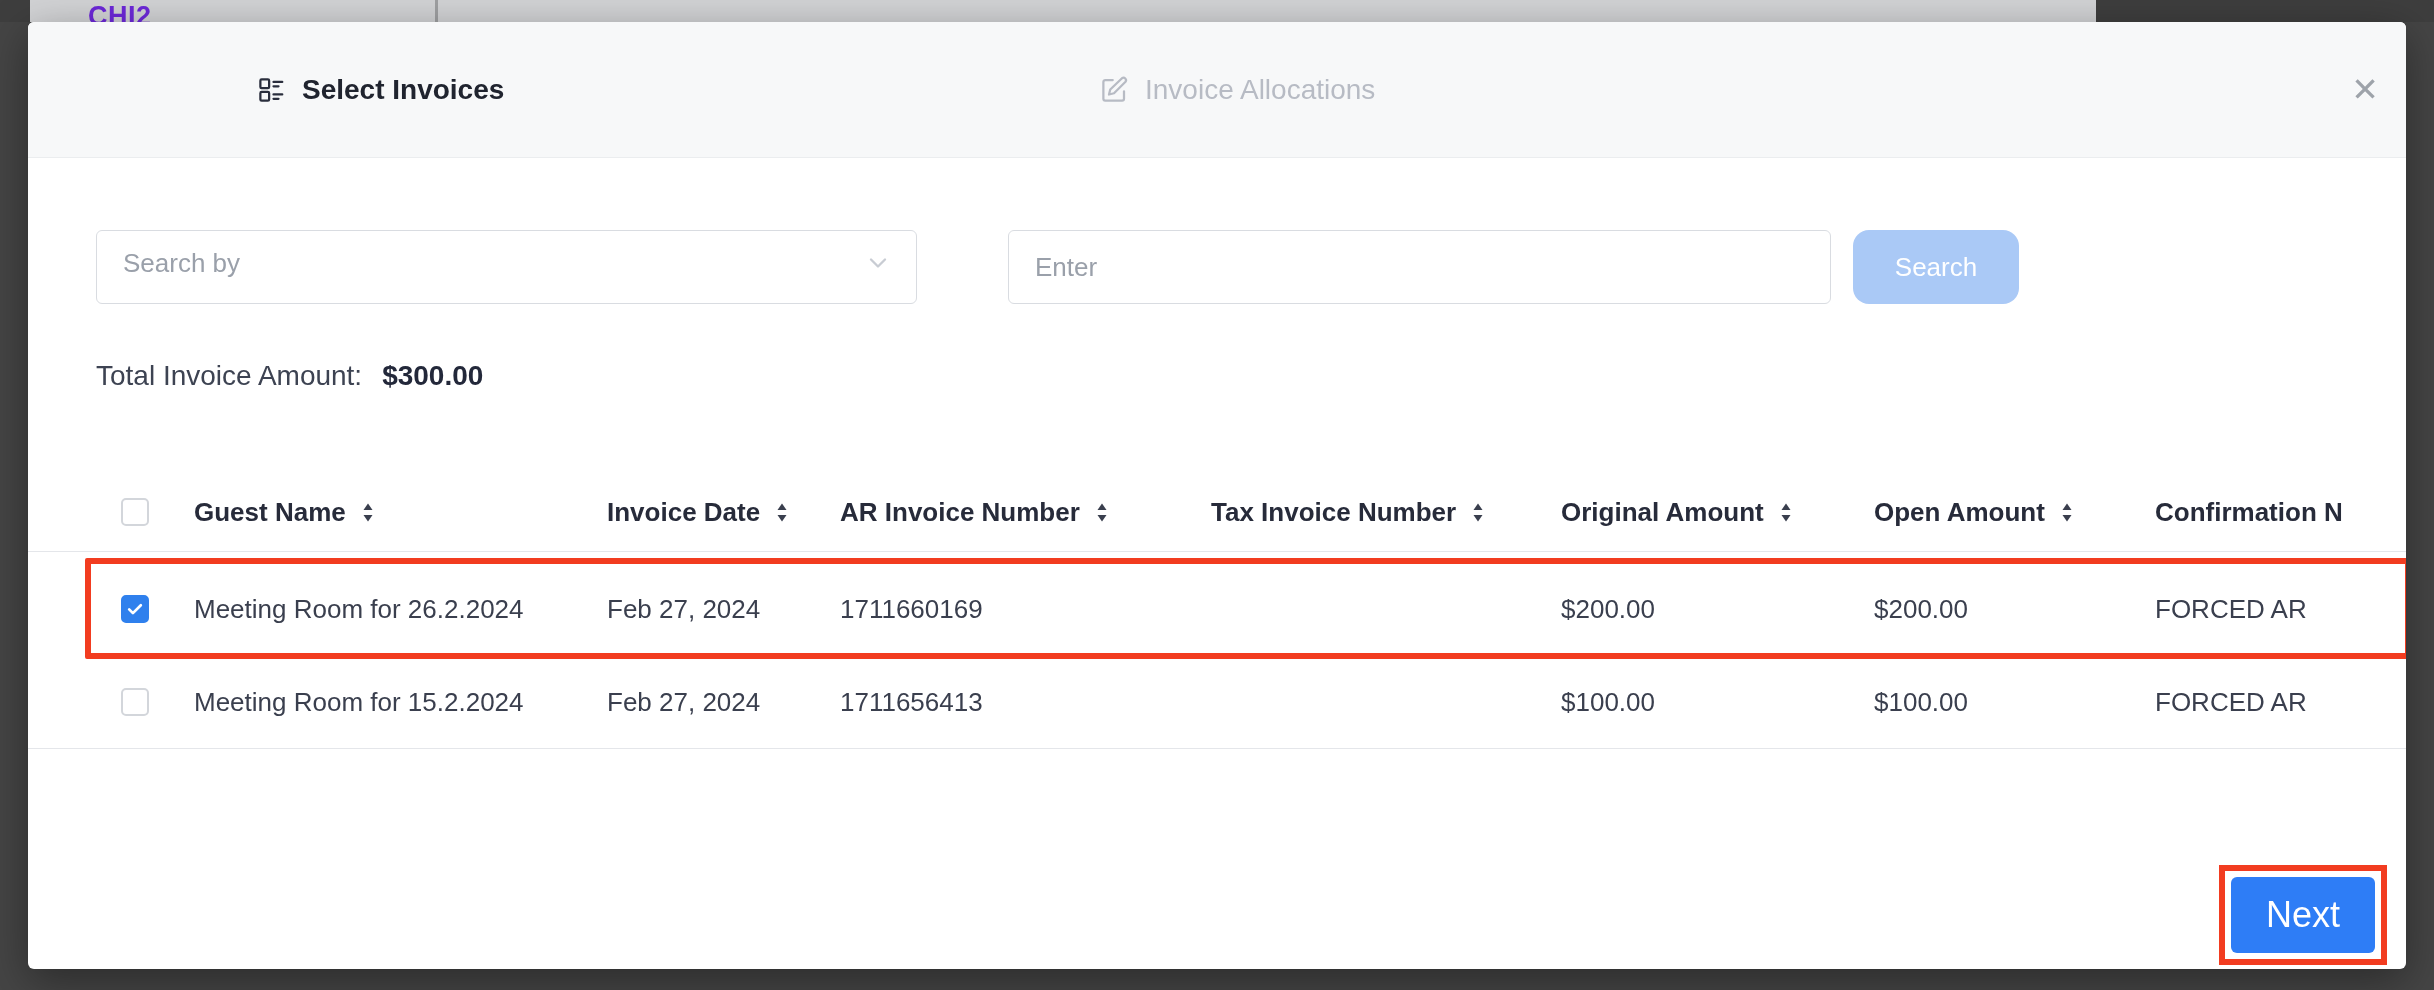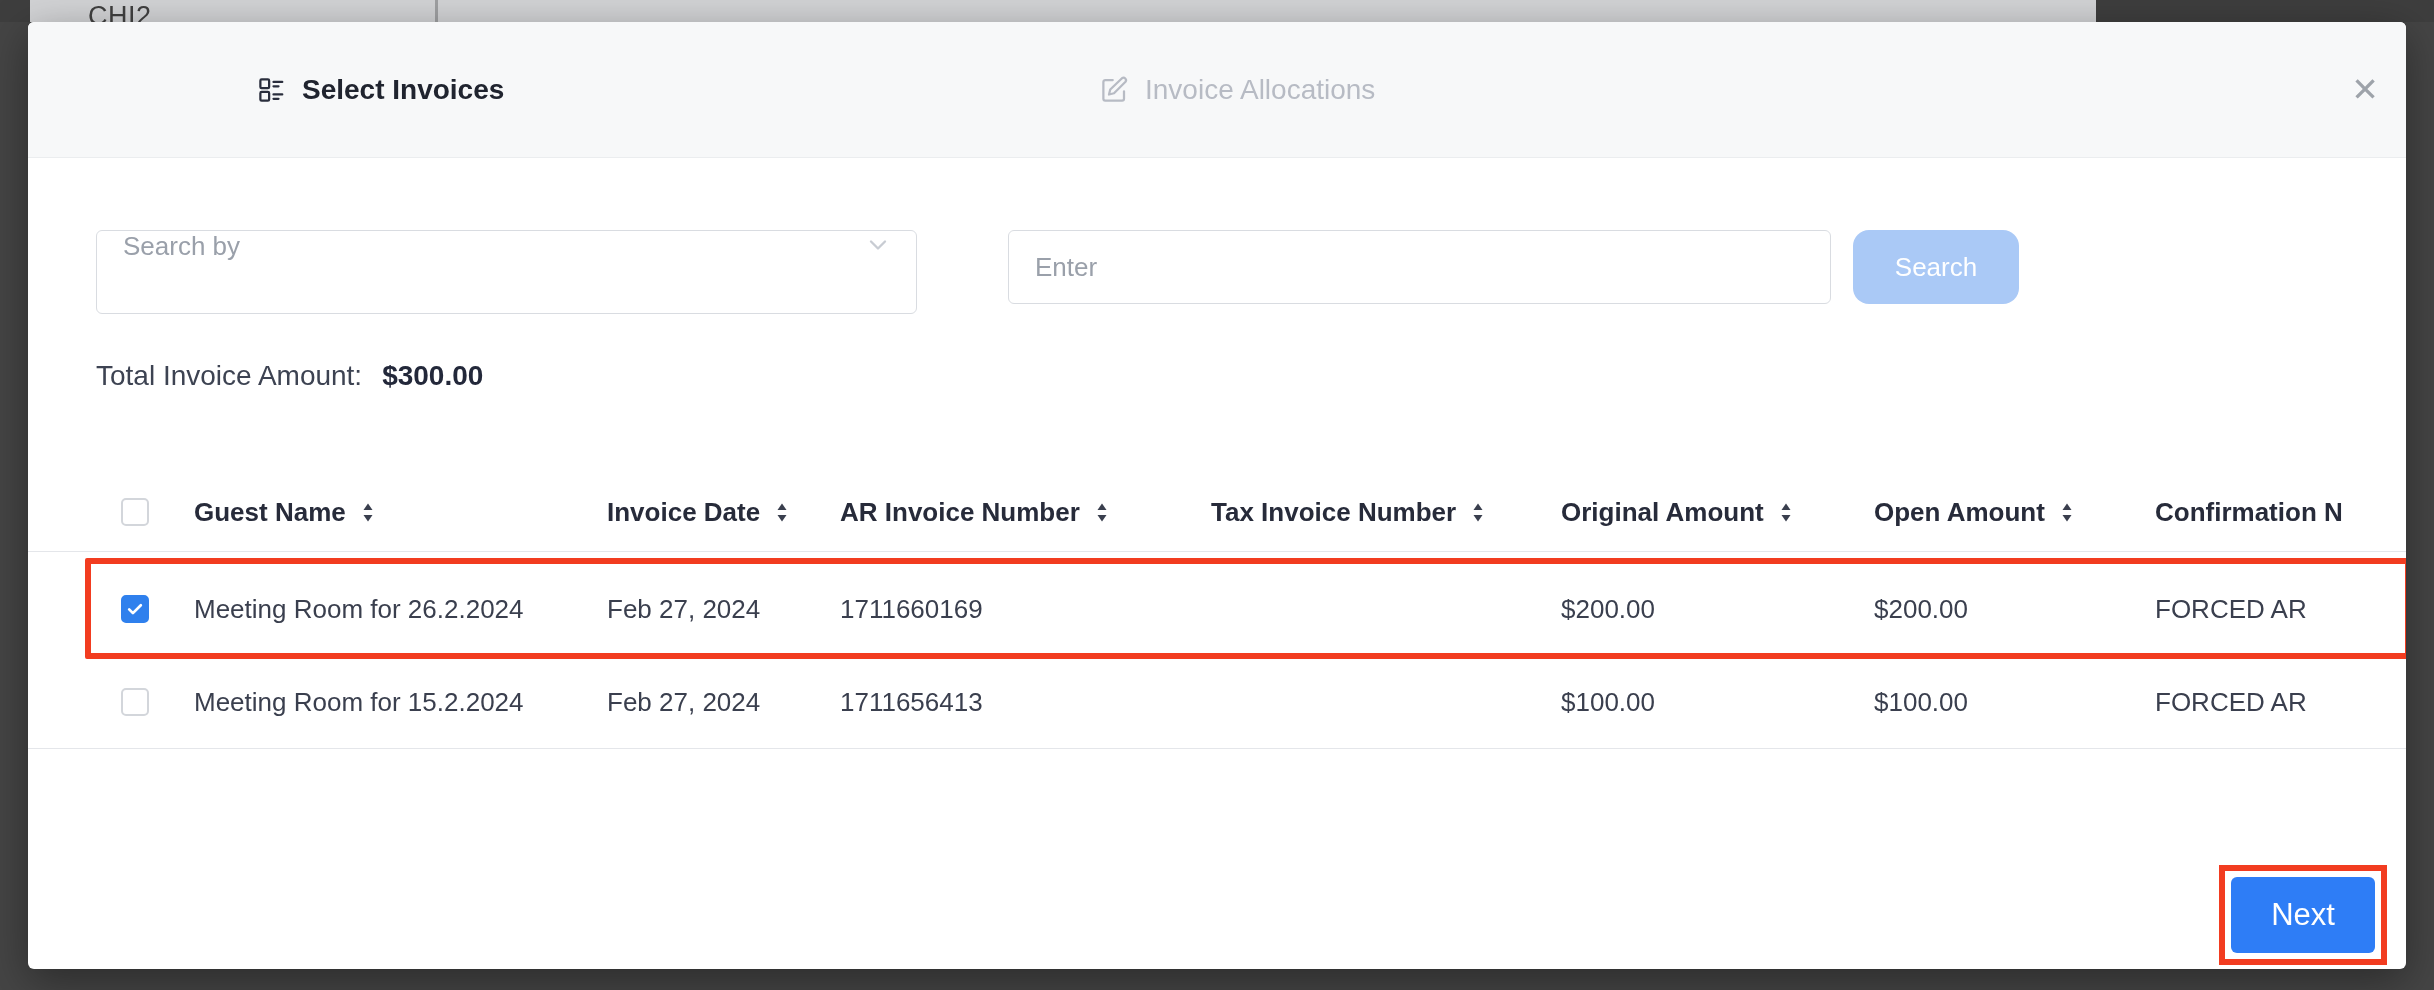--- a/index.html
+++ b/index.html
@@ -2,35 +2,35 @@
 <html><head>
 <meta charset="utf-8">
 <style>
   *{box-sizing:border-box;margin:0;padding:0}
   html,body{width:2434px;height:990px}
   body{position:relative;background:#454545;font-family:"Liberation Sans","DejaVu Sans",sans-serif;overflow:hidden}
 
   
   .top-strip{position:absolute;top:0;left:0;width:2434px;height:22px;background:#3e3e3e;overflow:hidden}
   .top-strip .light{position:absolute;left:30px;top:0;width:2066px;height:22px;background:#d2d3d5}
-  .bg-title{position:absolute;left:58px;top:1px;font-size:27px;font-weight:normal;color:#404040;letter-spacing:.5px}
+  .bg-title{position:absolute;left:58px;top:1px;font-size:27px;font-weight:bold;color:#6d28d9;letter-spacing:.5px}
   .bg-vline{position:absolute;left:405px;top:0;width:3px;height:22px;background:#9fa0a2}
 
   
   .modal{position:absolute;left:28px;top:22px;width:2378px;height:947px;background:#fff;border-radius:6px;box-shadow:0 12px 44px rgba(0,0,0,.38);overflow:hidden}
   .modal-header{position:absolute;left:0;top:0;width:100%;height:136px;background:#f7f8f9;border-bottom:1px solid #ebedef}
   .step{position:absolute;top:0;height:136px;display:flex;align-items:center;gap:16px;cursor:pointer}
   .step .step-label{font-size:28px;color:#b7bbc4}
   .step.active .step-label{color:#20242f;font-weight:bold}
   .step1{left:228px}.step2{left:1071px}.step3{left:1928px}
   .close-btn{position:absolute;left:2310px;top:40px;width:54px;height:54px;display:flex;align-items:center;justify-content:center;font-size:33px;color:#9ea3aa;cursor:pointer}
 
   
   .search-row{position:absolute;left:68px;top:208px;height:74px;width:2242px}
-  .select-box{position:absolute;left:0;top:0;width:821px;height:84px;border:1px solid #d9dce1;border-radius:6px;background:#fff;display:flex;align-items:flex-start;justify-content:space-between;padding:0 24px 8px 26px;cursor:pointer}
+  .select-box{position:absolute;left:0;top:0;width:821px;height:74px;border:1px solid #d9dce1;border-radius:6px;background:#fff;display:flex;align-items:center;justify-content:space-between;padding:0 24px 8px 26px;cursor:pointer}
   .placeholder{font-size:26px;color:#9aa0aa}
   .text-input{position:absolute;left:912px;top:0;width:823px;height:74px;border:1px solid #d9dce1;border-radius:6px;padding:0 26px;font-size:26px;color:#be185d;font-family:inherit;outline:none}
   .text-input::placeholder{color:#9aa0aa}
   .search-btn{position:absolute;left:1757px;top:0;width:166px;height:74px;background:#aac9f6;border:none;border-radius:16px;color:#fff;font-size:26px;font-family:inherit;cursor:pointer}
 
   .total-line{position:absolute;left:68px;top:338px;font-size:28px;color:#3d4352}
   .total-line b{color:#23283a;margin-left:20px}
 
   
   .thead{position:absolute;left:0;top:451px;width:2378px;height:78px}
@@ -41,21 +41,21 @@
   .trow{position:absolute;left:0;width:2378px;height:93px;background:#fff}
   .td{position:absolute;top:50%;transform:translateY(-50%);font-size:26px;color:#3a3f4e;white-space:nowrap}
   .col-guest{left:166px}.col-date{left:579px}.col-ar{left:812px}.col-tax{left:1183px}
   .col-orig{left:1533px}.col-open{left:1846px}.col-conf{left:2127px}
 
   .checkbox{position:absolute;left:93px;top:50%;transform:translateY(-50%);width:28px;height:28px;border:2px solid #d3d6db;border-radius:5px;background:#fff;display:flex;align-items:center;justify-content:center;cursor:pointer}
   .checkbox.checked{background:#2f80ed;border-color:#2f80ed}
 
   .row-highlight{position:absolute;left:57px;top:536px;width:2326px;height:101px;border:6px solid #f23c20;border-radius:2px;z-index:5;pointer-events:none}
   .next-highlight{position:absolute;left:2191px;top:843px;width:168px;height:100px;border:6px solid #f23c20;z-index:5;pointer-events:none}
-  .next-btn{position:absolute;left:2203px;top:855px;width:144px;height:76px;background:#2e7df6;color:#fff;border:none;border-radius:6px;font-size:31px;font-family:inherit;cursor:pointer;z-index:2}
+  .next-btn{position:absolute;left:2203px;top:855px;width:144px;height:76px;background:#2e7df6;color:#fff;border:none;border-radius:6px;font-size:36px;font-family:inherit;cursor:pointer;z-index:2}
 
   svg{display:block}
 </style>
 </head>
 <body>
 
 <div class="top-strip">
   <div class="light">
     <span class="bg-title">CHI2</span>
     <div class="bg-vline"></div>

